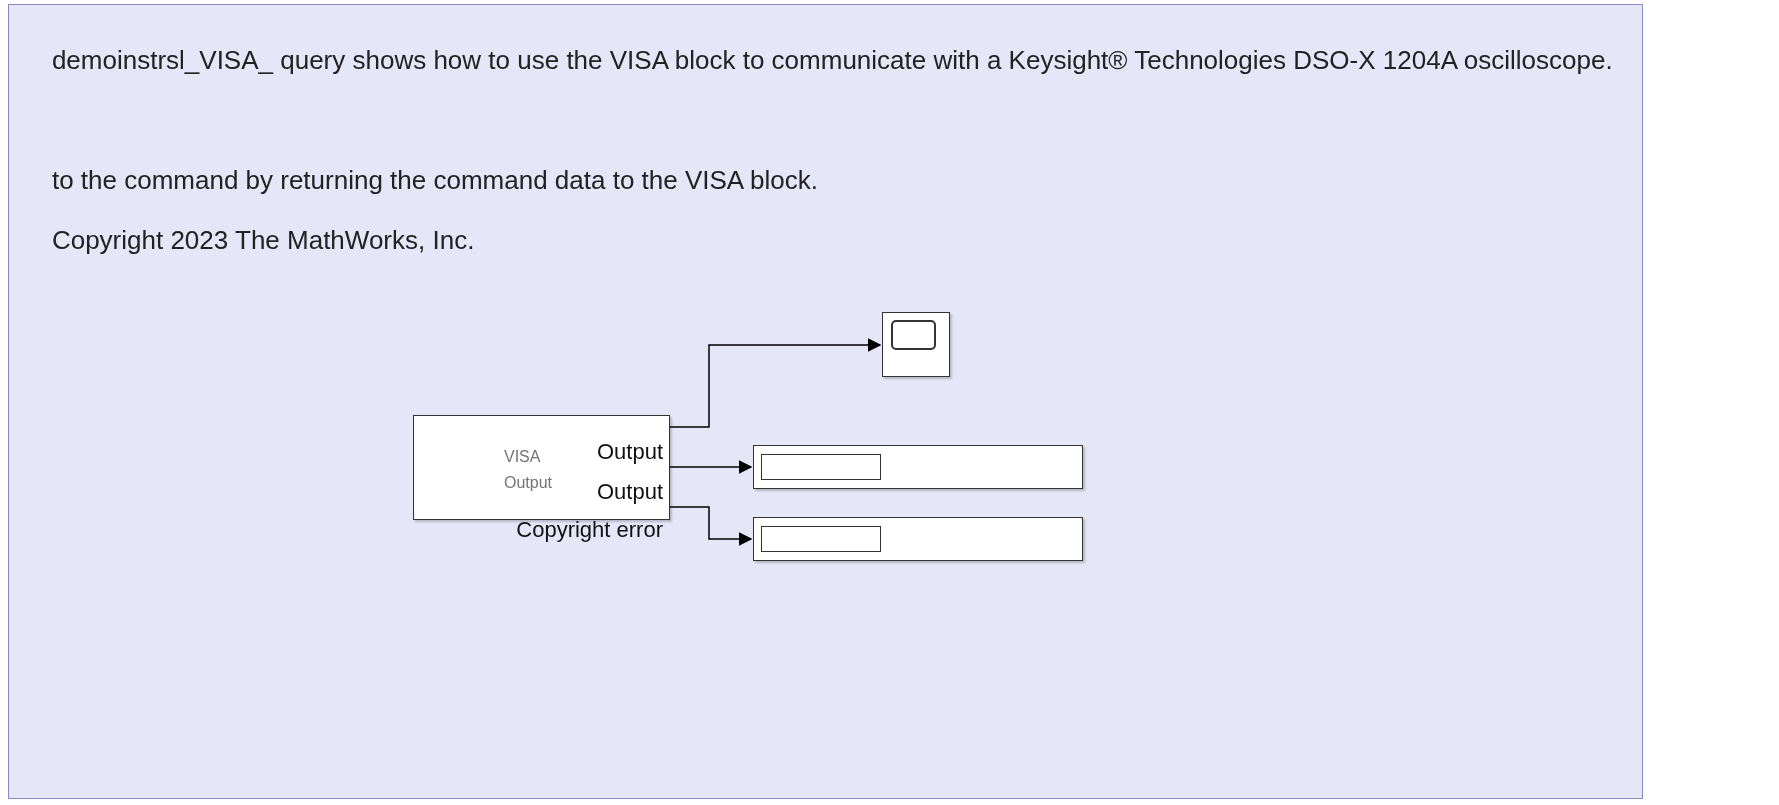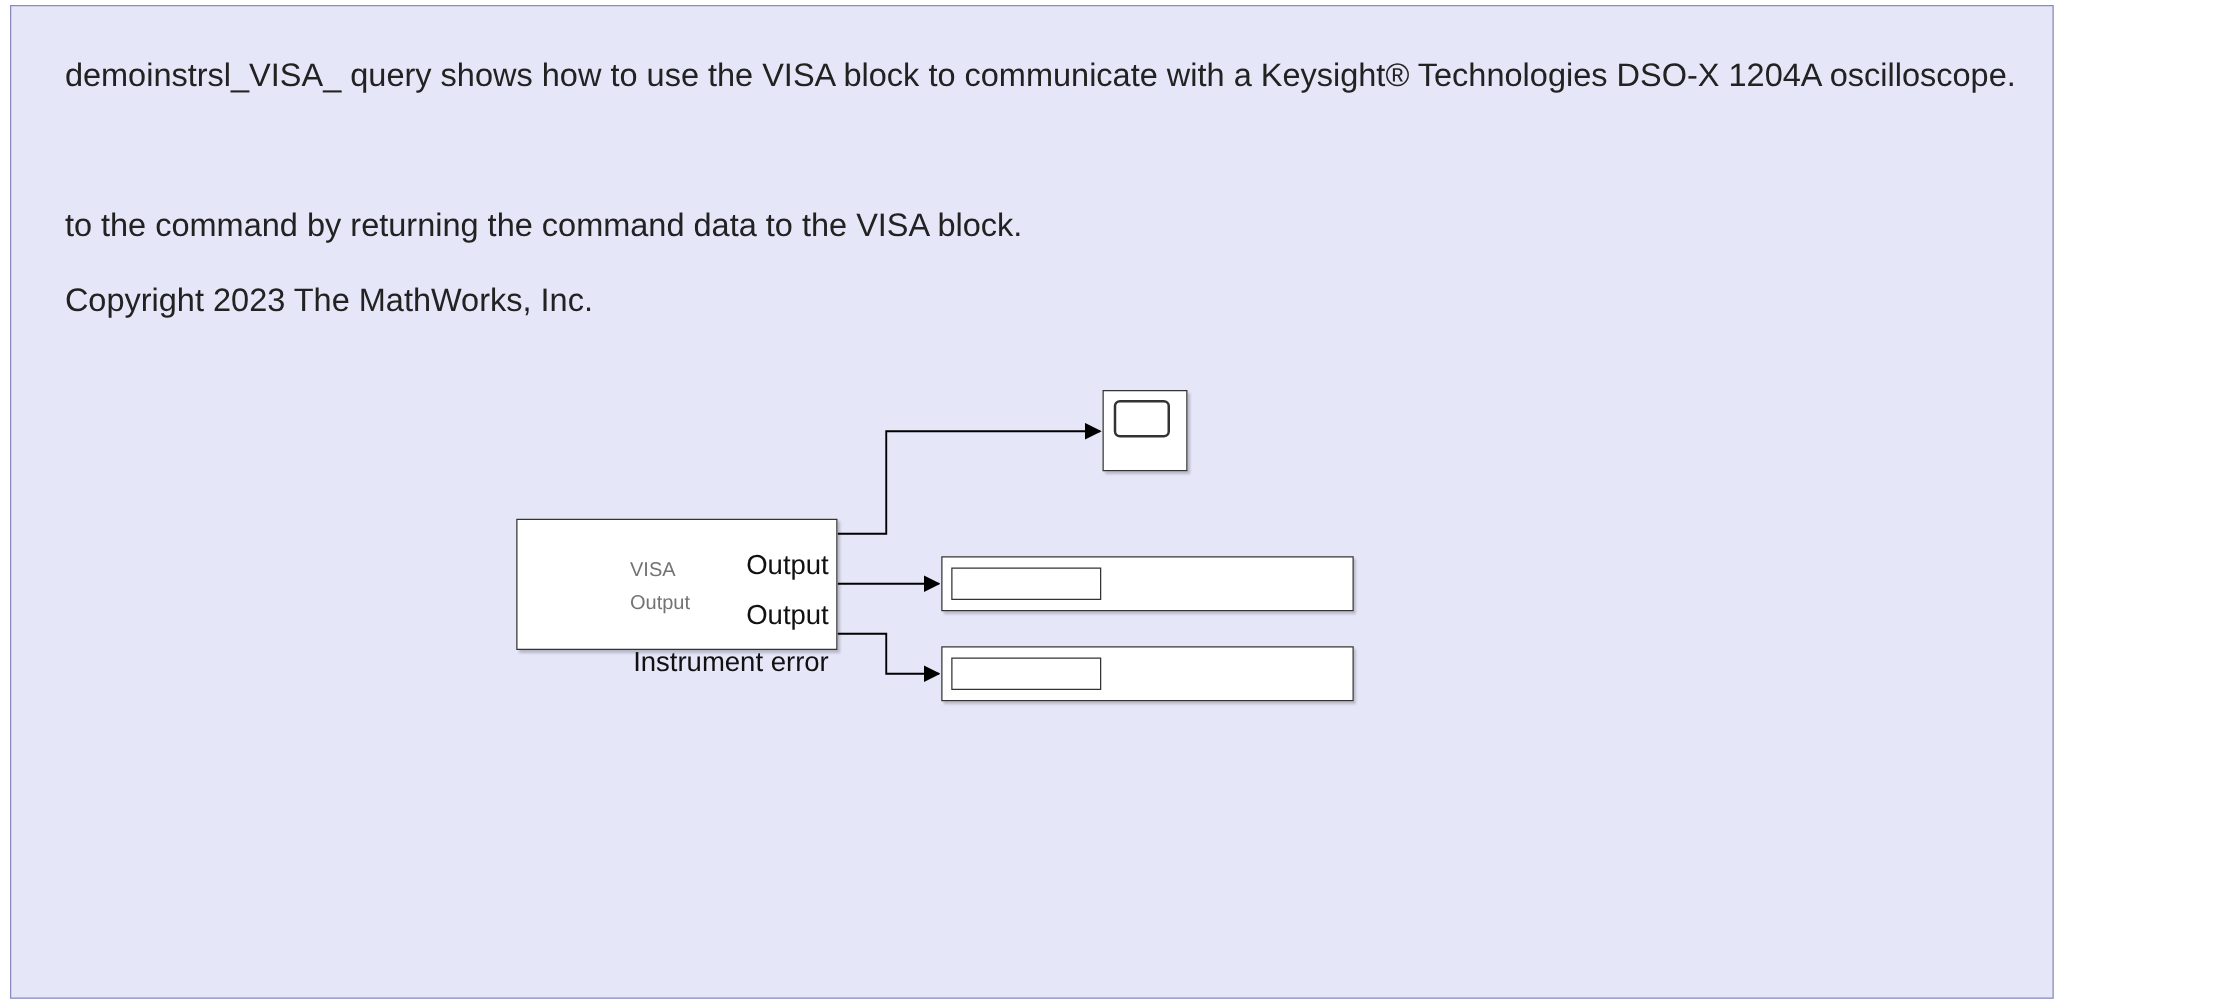--- a/index.html
+++ b/index.html
@@ -100,21 +100,21 @@
     <polyline points="661,502 700,502 700,534 742,534" stroke="#000" stroke-width="1.5" fill="none" marker-end="url(#arrow)"></polyline>
   </svg>
 
   <div class="block shadow" style="left:404px; top:410px; width:257px; height:105px;">
     <div class="visa-label" style="left:90px; top:28px; width:80px;">
       <span>VISA</span><br>
       <span>Output</span>
     </div>
     <div class="port-label" style="right:6px; top:0px; width:110px;">Output</div>
     <div class="port-label" style="right:6px; top:40px; width:110px;">Output</div>
-    <div class="port-label" style="right:6px; top:78px; width:200px;">Instrument error</div>
+    <div class="port-label" style="right:6px; top:78px; width:200px;">Copyright error</div>
   </div>
 
   <div class="block shadow" style="left:873px; top:307px; width:68px; height:65px;">
     <div class="scope-icon-screen" style="left:8px; top:7px; width:45px; height:30px;"></div>
   </div>
 
   <div class="block shadow" style="left:744px; top:440px; width:330px; height:44px;">
     <div class="display-inner" style="left:7px; top:8px; width:120px; height:26px;"></div>
   </div>
 

